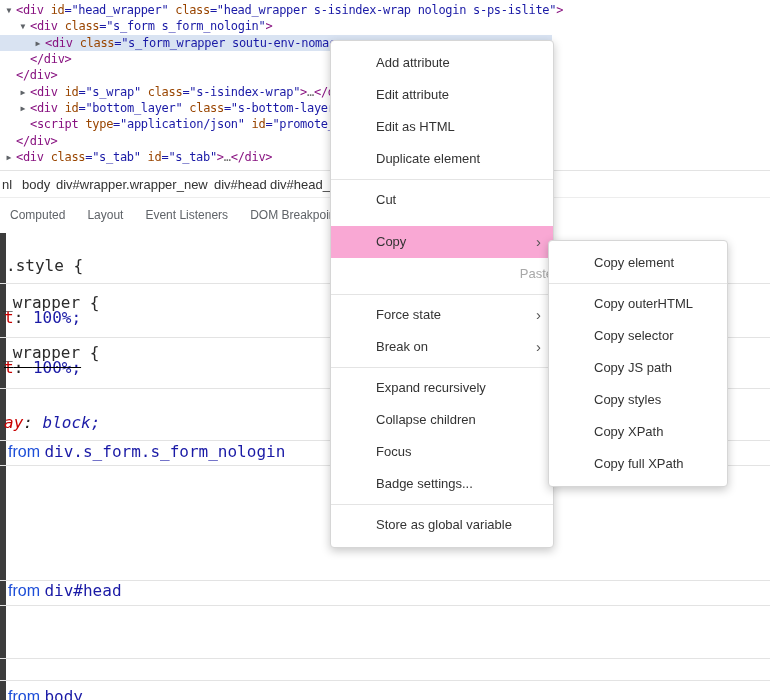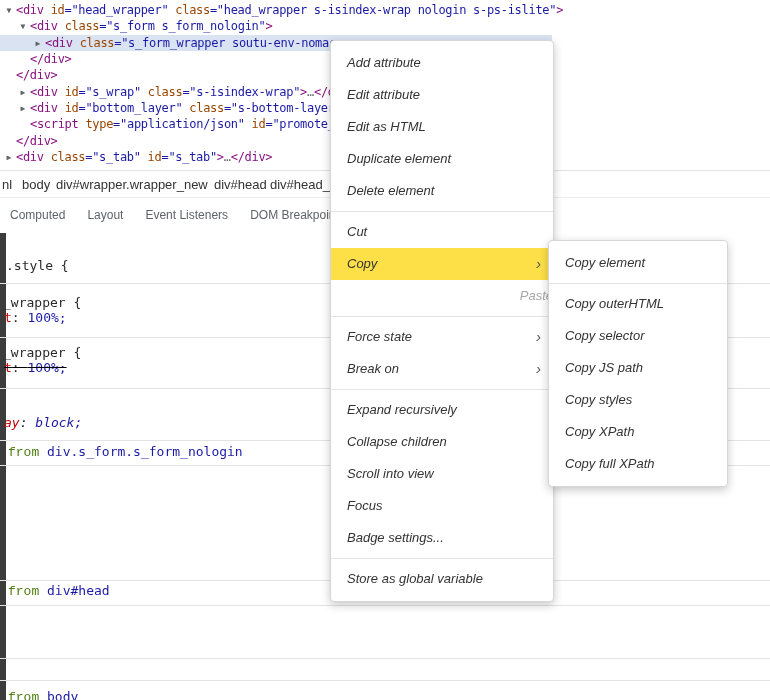--- a/index.html
+++ b/index.html
@@ -32,43 +32,43 @@
   #tabs{
     position:absolute;top:197px;left:0;right:0;height:34px;background:#fff;
     border-top:1px solid #ededed;border-bottom:1px solid #c9c9c9;
     display:flex;align-items:center;gap:22px;padding-left:10px;
     font-size:12px;color:#5f6368;overflow:hidden;
   }
   .tab{white-space:nowrap;}
   
   #styles{
     position:absolute;top:232px;left:0;right:0;bottom:0;background:#fff;overflow:hidden;
-    font-family:"DejaVu Sans Mono","Liberation Mono",monospace;font-size:13px;
+    font-family:"DejaVu Sans Mono","Liberation Mono",monospace;font-size:16px;
   }
   .rule-sep{position:absolute;left:0;right:0;height:1px;background:#e3e3e3;}
   .frag{position:absolute;white-space:pre;line-height:14px;}
   .frag.strike{text-decoration:line-through;}
   .frag.italic{font-style:italic;}
   .tk-sel{color:#2a2a2a}
   .tk-prop{color:#c80000}
   .tk-plain{color:#222}
   .tk-val2{color:#1a1aa6}
-  .tk-gray{color:#4d7c0f;font-family:Liberation Mono, monospace;}
+  .tk-gray{color:#1d4ed8;font-family:Liberation Sans, sans-serif;}
   .tk-link{color:#1a1aa6}
   #left-strip{position:absolute;left:0;top:1px;bottom:0;width:6px;background:#3c3c3c;}
   
   .menu{
     position:absolute;background:#fff;border:1px solid #d6d6d6;border-radius:4px;
     box-shadow:0 3px 10px rgba(0,0,0,.22);padding:6px 0;
     font-size:13px;color:#333;
   }
   #menu{left:330px;top:40px;width:222px;z-index:10;}
   #submenu{left:548px;top:240px;width:178px;z-index:11;}
-  .menu-item{position:relative;height:32px;line-height:32px;padding-left:16px;white-space:nowrap;font-style:italic;}
-  .menu-item.hl{background:#fde047;}
+  .menu-item{position:relative;height:32px;line-height:32px;padding-left:45px;white-space:nowrap;}
+  .menu-item.hl{background:#f9a8d4;margin-top:10px;}
   .menu-item.disabled{color:#a8a8a8;text-align:right;}
   .menu-item .chev{position:absolute;right:12px;top:0;font-size:15px;color:#555;line-height:32px;}
   .menu-sep{height:1px;background:#e4e4e4;margin:4px 0;}
 </style>
 </head>
 <body>
 
 <section id="tree">
     <div class="tree-row" style="padding-left: 16px;"><span class="arrow" style="left: 3px;">▼</span><span class="tk-tag">&lt;div</span><span class="tk-attr"> id</span><span class="tk-val">="head_wrapper"</span><span class="tk-attr"> class</span><span class="tk-val">="head_wrapper s-isindex-wrap nologin s-ps-islite"</span><span class="tk-tag">&gt;</span></div>
     <div class="tree-row" style="padding-left: 30px;"><span class="arrow" style="left: 17px;">▼</span><span class="tk-tag">&lt;div</span><span class="tk-attr"> class</span><span class="tk-val">="s_form s_form_nologin"</span><span class="tk-tag">&gt;</span></div>
@@ -119,32 +119,30 @@
     <div class="frag" style="left: 8px; top: 213px;"><span class="tk-gray">from </span><span class="tk-link">div.s_form.s_form_nologin</span></div>
     <div class="frag" style="left: 8px; top: 352px;"><span class="tk-gray">from </span><span class="tk-link">div#head</span></div>
     <div class="frag" style="left: 8px; top: 458px;"><span class="tk-gray">from </span><span class="tk-link">body</span></div>
   </section>
 
 <div id="menu" class="menu">
     <div class="menu-item"><span class="lbl">Add attribute</span></div>
     <div class="menu-item"><span class="lbl">Edit attribute</span></div>
     <div class="menu-item"><span class="lbl">Edit as HTML</span></div>
     <div class="menu-item"><span class="lbl">Duplicate element</span></div>
-    <div class="menu-item"><span class="lbl">Delete element</span></div>
     <div class="menu-sep"></div>
     <div class="menu-item"><span class="lbl">Cut</span></div>
     <div class="menu-item hl"><span class="lbl">Copy</span><span class="chev">›</span></div>
     <div class="menu-item disabled"><span class="lbl">Paste</span></div>
     <div class="menu-sep"></div>
     <div class="menu-item"><span class="lbl">Force state</span><span class="chev">›</span></div>
     <div class="menu-item"><span class="lbl">Break on</span><span class="chev">›</span></div>
     <div class="menu-sep"></div>
     <div class="menu-item"><span class="lbl">Expand recursively</span></div>
     <div class="menu-item"><span class="lbl">Collapse children</span></div>
-    <div class="menu-item"><span class="lbl">Scroll into view</span></div>
     <div class="menu-item"><span class="lbl">Focus</span></div>
     <div class="menu-item"><span class="lbl">Badge settings...</span></div>
     <div class="menu-sep"></div>
     <div class="menu-item"><span class="lbl">Store as global variable</span></div>
   </div>
 <div id="submenu" class="menu">
     <div class="menu-item"><span class="lbl">Copy element</span></div>
     <div class="menu-sep"></div>
     <div class="menu-item"><span class="lbl">Copy outerHTML</span></div>
     <div class="menu-item"><span class="lbl">Copy selector</span></div>

